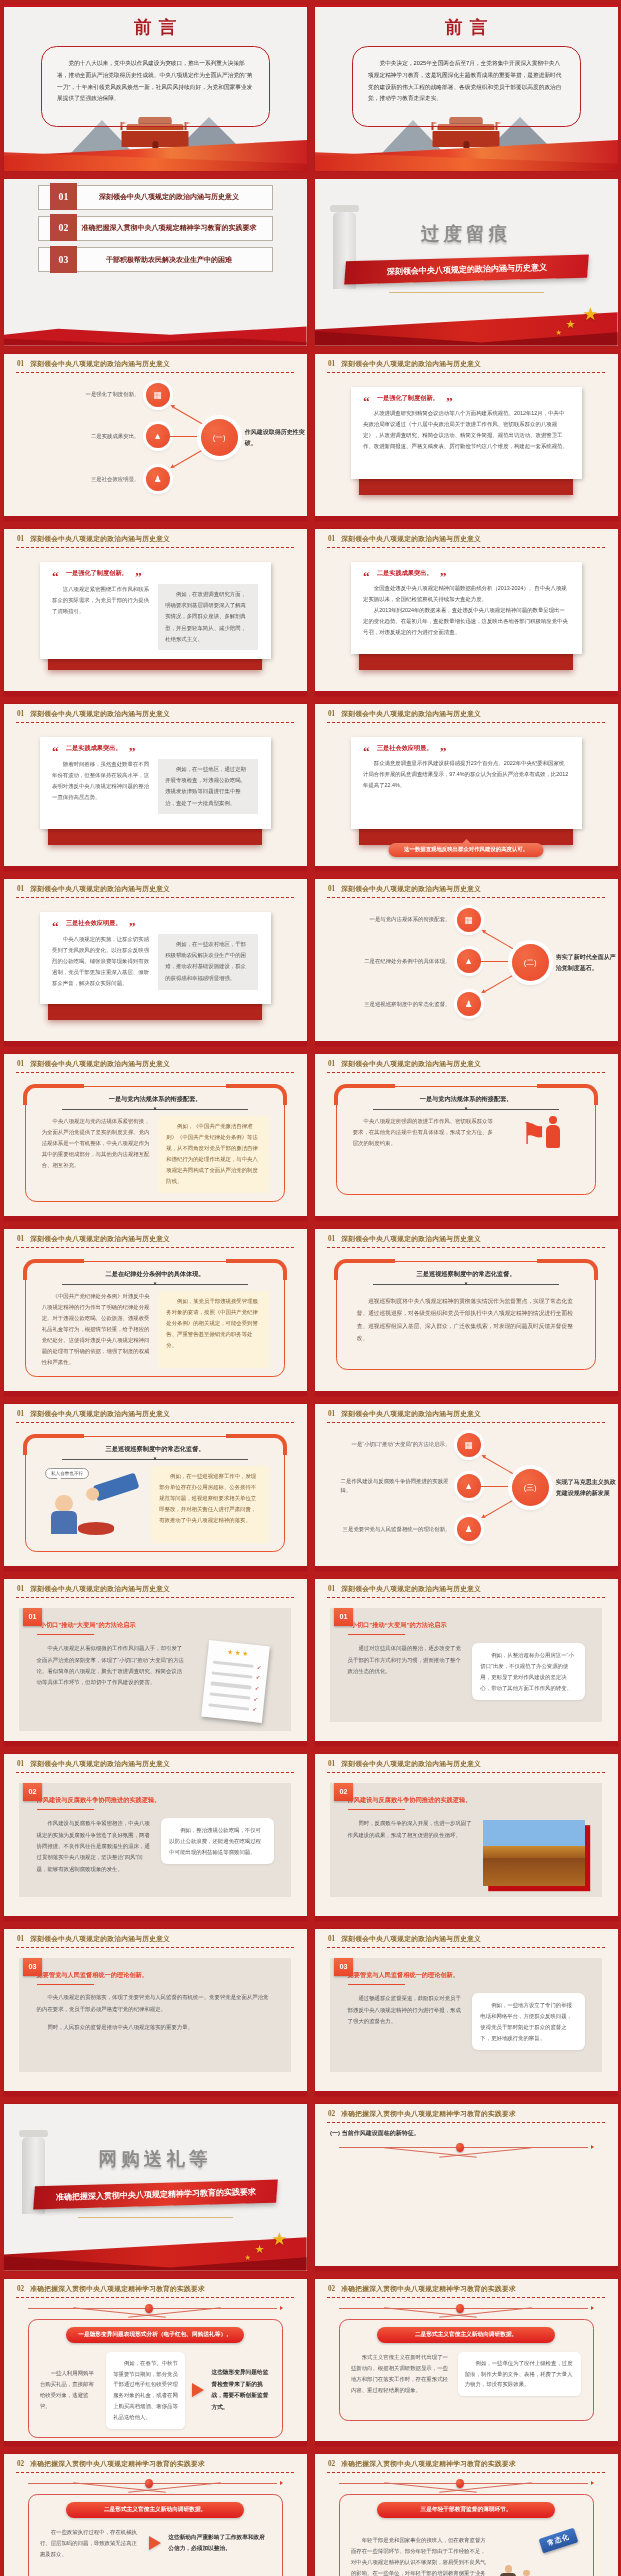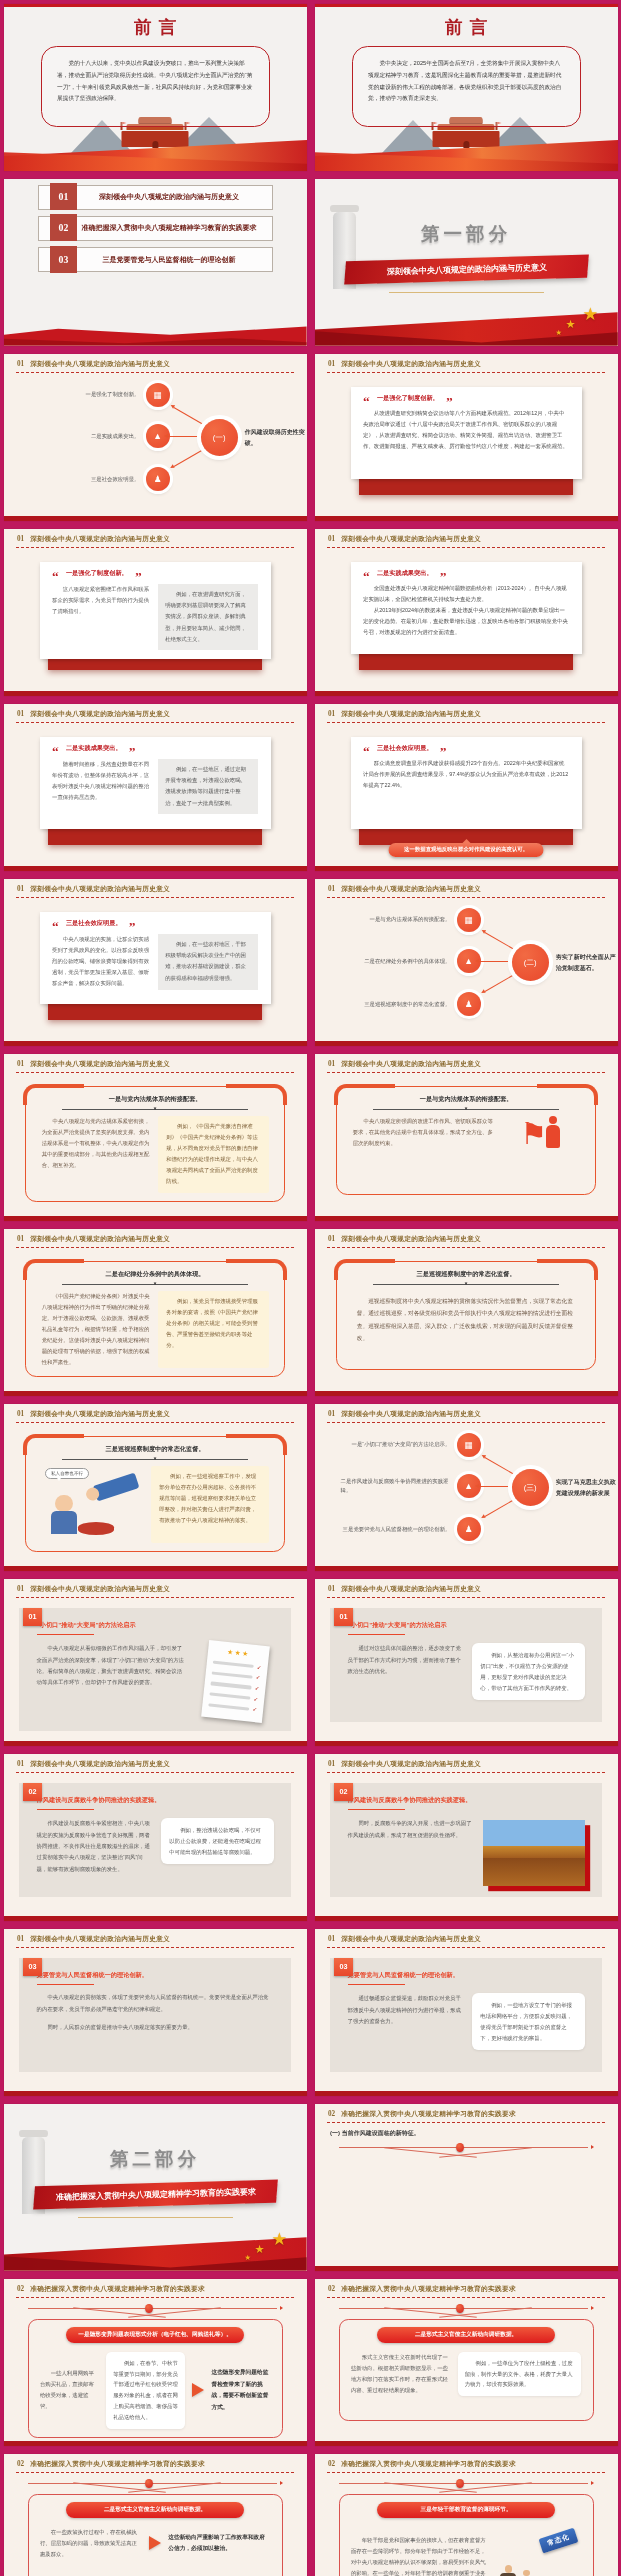--- a/index.html
+++ b/index.html
@@ -1,17 +1,17 @@
 <!DOCTYPE html>
 <html style="font-size:8.2px"><head>
 <meta charset="utf-8">
 <style>
   html,body{margin:0;padding:0;background:#ffffff;font-family:"Liberation Sans",sans-serif;}
   #deck{width:621px;display:grid;grid-template-columns:311px 311px;}
-  .cell{width:311px;height:175px;box-sizing:border-box;padding:3.6px;background:#be185d;}
+  .cell{width:311px;height:175px;box-sizing:border-box;padding:3.6px;background:#b91c1c;}
   .slide{position:relative;width:303px;height:167px;background:#f8f1ea;overflow:hidden;box-shadow:0 0 1px rgba(0,0,0,.18);box-sizing:border-box;}
   .serif{font-family:"Liberation Serif",serif;}
   
   .hd{display:flex;gap:6.2px;align-items:baseline;padding:6.7px 13.4px 0;color:#8a6a2f;font-weight:bold;font-family:"Liberation Serif",serif;}
   .hd .n{font-size:7.2px;}
   .hd .t{font-size:6.7px;letter-spacing:0.3px;}
   .hdline{margin:3.1px 12.4px 0;border-top:1.3px dashed #bf3127;}
   .rb{position:absolute;left:0;right:0;bottom:0;height:4.6px;background:#b0151c;}
   
   .sl-preface,.sl-toc,.sl-section{background:#f3f1ef;}
@@ -190,30 +190,30 @@
         <div class="trow">
           <span class="tnum">01</span>
           <div class="ttext">深刻领会中央八项规定的政治内涵与历史意义</div>
         </div>
         <div class="trow">
           <span class="tnum">02</span>
           <div class="ttext">准确把握深入贯彻中央八项规定精神学习教育的实践要求</div>
         </div>
         <div class="trow">
           <span class="tnum">03</span>
-          <div class="ttext">三是党要管党与人民监督相统一的理论创新</div>
+          <div class="ttext">干部积极帮助农民解决农业生产中的困难</div>
         </div>
         <div class="tocrib1"></div>
         <div class="tocrib2"></div>
       </div>
     </div>
     <div class="cell">
       <div class="slide sl-section">
         <div class="pillar"></div>
-        <div class="spart serif">第一部分</div>
+        <div class="spart serif">过度留痕</div>
         <div class="sbanner"><span>深刻领会中央八项规定的政治内涵与历史意义</span></div>
         <div class="sline"></div>
         <div class="secrib1"></div>
         <div class="secrib2"></div>
         <span class="star" style="font-size: 17.5px; left: 268px; bottom: 20.6px;">★</span>
         <span class="star" style="font-size: 11.3px; left: 251px; bottom: 14.4px;">★</span>
         <span class="star" style="font-size: 7.2px; left: 241px; bottom: 8.2px;">★</span>
       </div>
     </div>
     <div class="cell">
@@ -723,21 +723,21 @@
               <div class="wbox">例如，一些地方设立了专门的举报电话和网络平台，方便群众反映问题，使得党员干部时刻处于群众的监督之下，更好地践行党的宗旨。</div>
             </div>
           </div>
         </div>
         <div class="rb"></div>
       </div>
     </div>
     <div class="cell">
       <div class="slide sl-section">
         <div class="pillar"></div>
-        <div class="spart serif">第二部分</div>
+        <div class="spart serif">网购送礼等</div>
         <div class="sbanner"><span>准确把握深入贯彻中央八项规定精神学习教育的实践要求</span></div>
         <div class="sline"></div>
         <div class="secrib1"></div>
         <div class="secrib2"></div>
         <span class="star" style="font-size: 17.5px; left: 268px; bottom: 20.6px;">★</span>
         <span class="star" style="font-size: 11.3px; left: 251px; bottom: 14.4px;">★</span>
         <span class="star" style="font-size: 7.2px; left: 241px; bottom: 8.2px;">★</span>
       </div>
     </div>
     <div class="cell">

